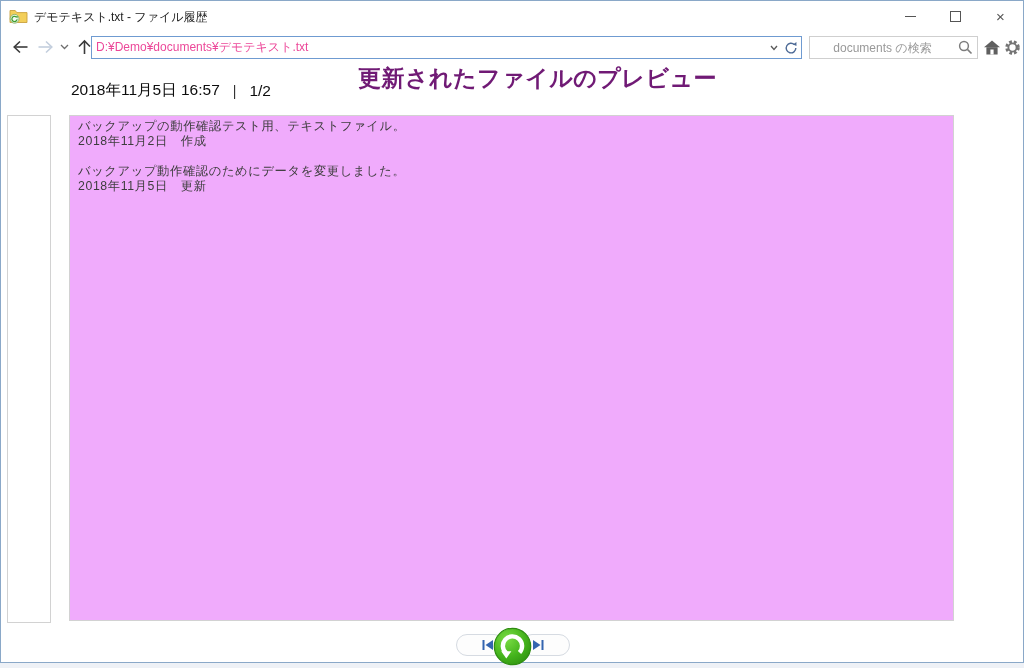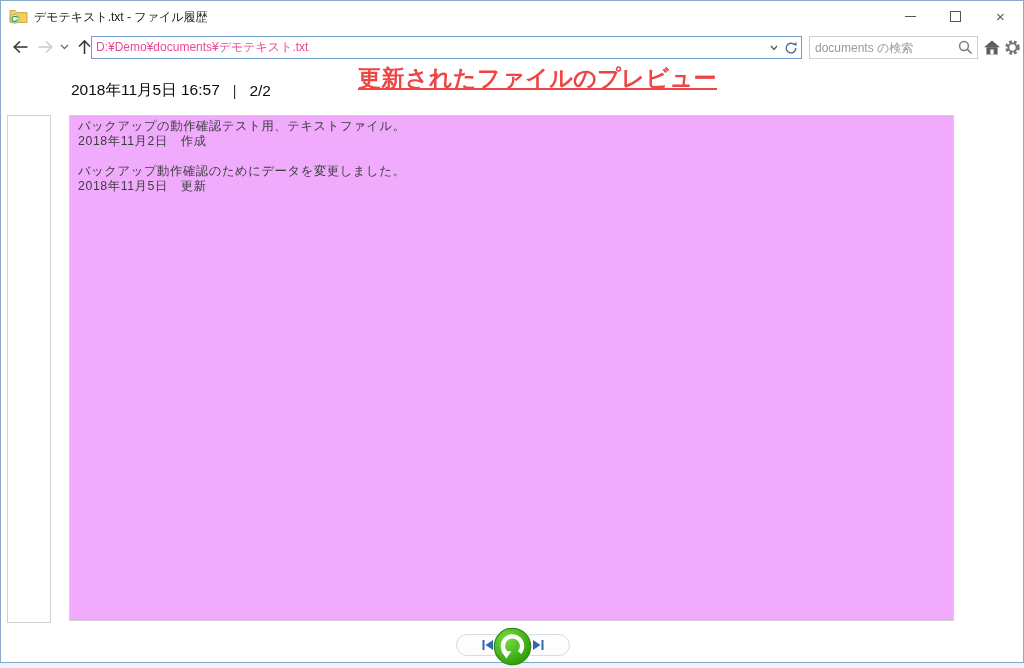--- a/index.html
+++ b/index.html
@@ -40,21 +40,21 @@
     position:absolute;left:780px;top:3px;width:20px;height:21px;
     border:1px solid #6f9bd1;border-left:none;background:#fff;
     display:flex;align-items:center;justify-content:center;
   }
   .searchbox{
     position:absolute;left:808px;top:3px;width:167px;height:21px;
     border:1px solid #cfcfcf;background:#fff;
   }
   .searchbox input{
     position:absolute;left:5px;top:0;width:135px;height:21px;border:none;outline:none;
-    font-size:12px;color:#444;font-family:inherit;background:transparent;padding:0;
+    font-size:12px;color:#444;font-family:inherit;background:transparent;padding:0;text-align:center;
   }
   .searchbox input::placeholder{color:#999;}
   .search-mag{position:absolute;right:4px;top:3px;width:15px;height:15px;}
   .home-btn{left:981px;width:20px;}
   .gear-btn{left:1001px;width:20px;}
   
   .header-row{
     position:absolute;left:70px;top:79px;display:flex;align-items:center;
     font-size:15.5px;color:#0d0d0d;white-space:nowrap;
   }
@@ -170,23 +170,23 @@
       <svg width="17" height="17" viewBox="0 0 17 17">
         <circle cx="8.5" cy="8.5" r="5.6" fill="none" stroke="#757575" stroke-width="3.3" stroke-dasharray="2.6 1.9"></circle>
         <circle cx="8.5" cy="8.5" r="4.1" fill="none" stroke="#757575" stroke-width="1.9"></circle>
       </svg>
     </div>
   </div>
 
   <div class="header-row">
     <span>2018年11月5日 16:57</span>
     <span class="header-sep">|</span>
-    <span>2/2</span>
-  </div>
-  <div class="annotation" style="color:#ef4444;text-decoration:underline;">更新されたファイルのプレビュー</div>
+    <span>1/2</span>
+  </div>
+  <div class="annotation" style="color:#701a75;">更新されたファイルのプレビュー</div>
 
   <div class="peek-box"></div>
   <div class="main-box">
     <div class="preview-text">バックアップの動作確認テスト用、テキストファイル。
 2018年11月2日　作成
 
 バックアップ動作確認のためにデータを変更しました。
 2018年11月5日　更新</div>
   </div>
 

